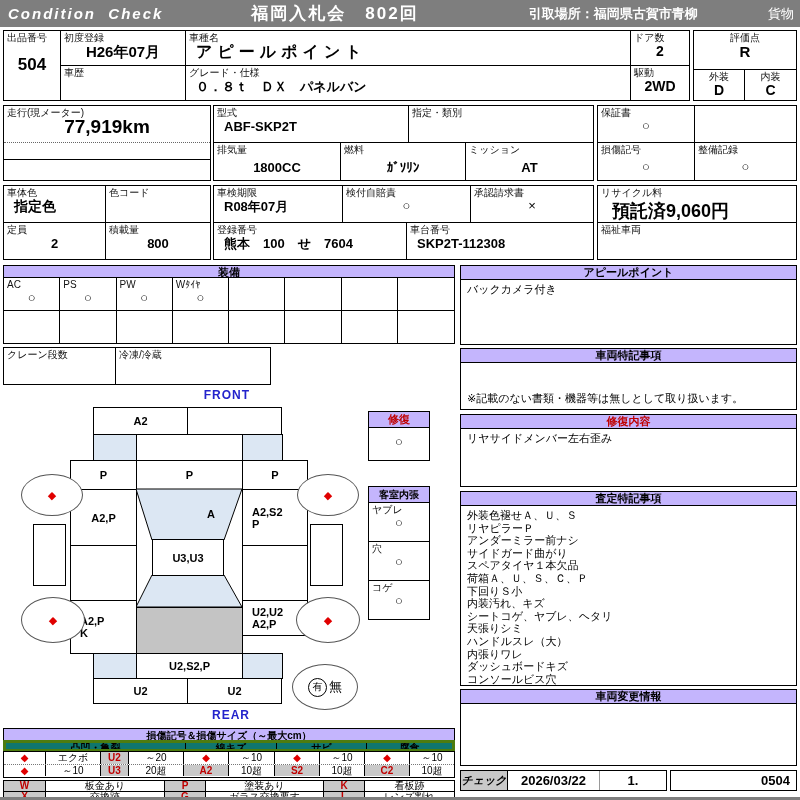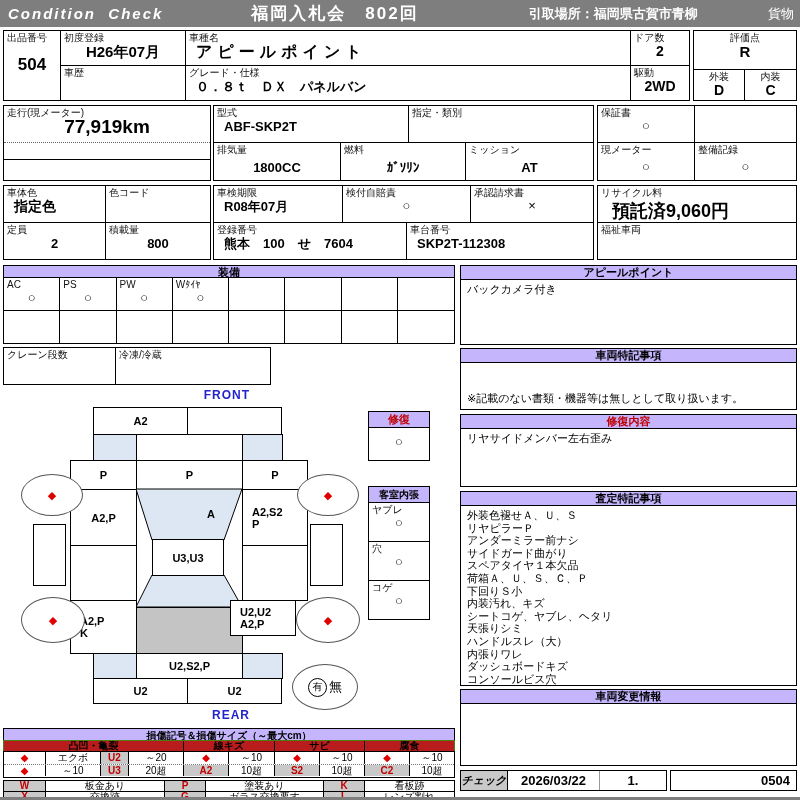--- a/index.html
+++ b/index.html
@@ -123,21 +123,21 @@
   <div class="cell" style="left:465px;top:142px;width:129px;height:39px">
     <div class="lbl">ミッション</div>
     <div class="val" style="font-size:13px;margin-top:4px">AT</div>
   </div>
   <div class="cell" style="left:597px;top:105px;width:98px;height:38px">
     <div class="lbl">保証書</div>
     <div class="mark">○</div>
   </div>
   <div class="cell" style="left:694px;top:105px;width:103px;height:38px"></div>
   <div class="cell" style="left:597px;top:142px;width:98px;height:39px">
-    <div class="lbl">現メーター</div>
+    <div class="lbl">損傷記号</div>
     <div class="mark" style="margin-top:4px">○</div>
   </div>
   <div class="cell" style="left:694px;top:142px;width:103px;height:39px">
     <div class="lbl">整備記録</div>
     <div class="mark" style="margin-top:4px">○</div>
   </div>
 
   <div class="cell" style="left:3px;top:185px;width:103px;height:38px">
     <div class="lbl">車体色</div>
     <div class="val left" style="font-size:14px">指定色</div>
@@ -247,21 +247,21 @@
   <div class="dcell" style="left:70px;top:545px;width:67px;height:56px"></div>
   <div class="dcell" style="left:242px;top:545px;width:66px;height:56px"></div>
   <div class="dcell" style="left:152px;top:539px;width:72px;height:37px">U3,U3</div>
   <div class="dcell" style="left:33px;top:524px;width:33px;height:62px"></div>
   <div class="dcell" style="left:310px;top:524px;width:33px;height:62px"></div>
   <div class="dcell two" style="left:70px;top:600px;width:67px;height:54px">
     <span>A2,P</span>
     <span>K</span>
   </div>
   <div class="dcell cargo-bg" style="left:136px;top:607px;width:107px;height:47px"></div>
-  <div class="dcell two" style="left:230px;top:600px;width:66px;height:36px">
+  <div class="dcell two" style="left:242px;top:600px;width:66px;height:36px">
     <span>U2,U2</span>
     <span>A2,P</span>
   </div>
   <div class="dcell shade" style="left:93px;top:653px;width:44px;height:26px"></div>
   <div class="dcell" style="left:136px;top:653px;width:107px;height:26px">U2,S2,P</div>
   <div class="dcell shade" style="left:242px;top:653px;width:41px;height:26px"></div>
   <div class="dcell" style="left:93px;top:678px;width:95px;height:26px">U2</div>
   <div class="dcell" style="left:187px;top:678px;width:95px;height:26px">U2</div>
 
   <div class="wheel" style="left:21px;top:474px;width:60px;height:40px">
@@ -342,21 +342,21 @@
   </div>
 
   <div class="cell" style="left:460px;top:770px;width:48px;height:21px;background:#c9c9c9;font-style:italic;font-weight:bold;font-size:11px;text-align:center;line-height:19px">チェック</div>
   <div class="cell" style="left:507px;top:770px;width:160px;height:21px;display:flex">
     <div style="width:92px;font-weight:bold;font-size:13px;text-align:center;line-height:19px;border-right:1px solid #999;box-sizing:border-box">2026/03/22</div>
     <div style="flex:1;font-weight:bold;font-size:13px;text-align:center;line-height:19px">1.</div>
   </div>
   <div class="cell" style="left:670px;top:770px;width:127px;height:21px;font-weight:bold;font-size:13px;text-align:right;line-height:19px;padding-right:6px">0504</div>
 
   <div class="cell ghead" style="left:3px;top:728px;width:452px;height:13px;font-size:10px">損傷記号＆損傷サイズ（～最大cm）</div>
-  <div style="position:absolute;left:3px;top:740px;width:452px;height:12px;border:1px solid #4d7c0f;box-sizing:border-box;display:flex;background:#b91c1c">
+  <div style="position:absolute;left:3px;top:740px;width:452px;height:12px;border:3px solid #4d7c0f;box-sizing:border-box;display:flex;background:#0f766e">
     <div class="lc" style="width:180px;font-weight:bold;line-height:10px">凸凹・亀裂</div>
     <div class="lc" style="width:91px;font-weight:bold;line-height:10px">線キズ</div>
     <div class="lc" style="width:90px;font-weight:bold;line-height:10px">サビ</div>
     <div class="lc" style="flex:1;font-weight:bold;line-height:10px">腐食</div>
   </div>
   <div style="position:absolute;left:3px;top:751px;width:452px;height:27px;border:1px solid #000;box-sizing:border-box">
     <div class="lrow" style="height:12px">
       <div class="lc dia" style="width:42px">◆</div>
       <div class="lc" style="width:55px">エクボ</div>
       <div class="lc gcode" style="width:28px">U2</div>

